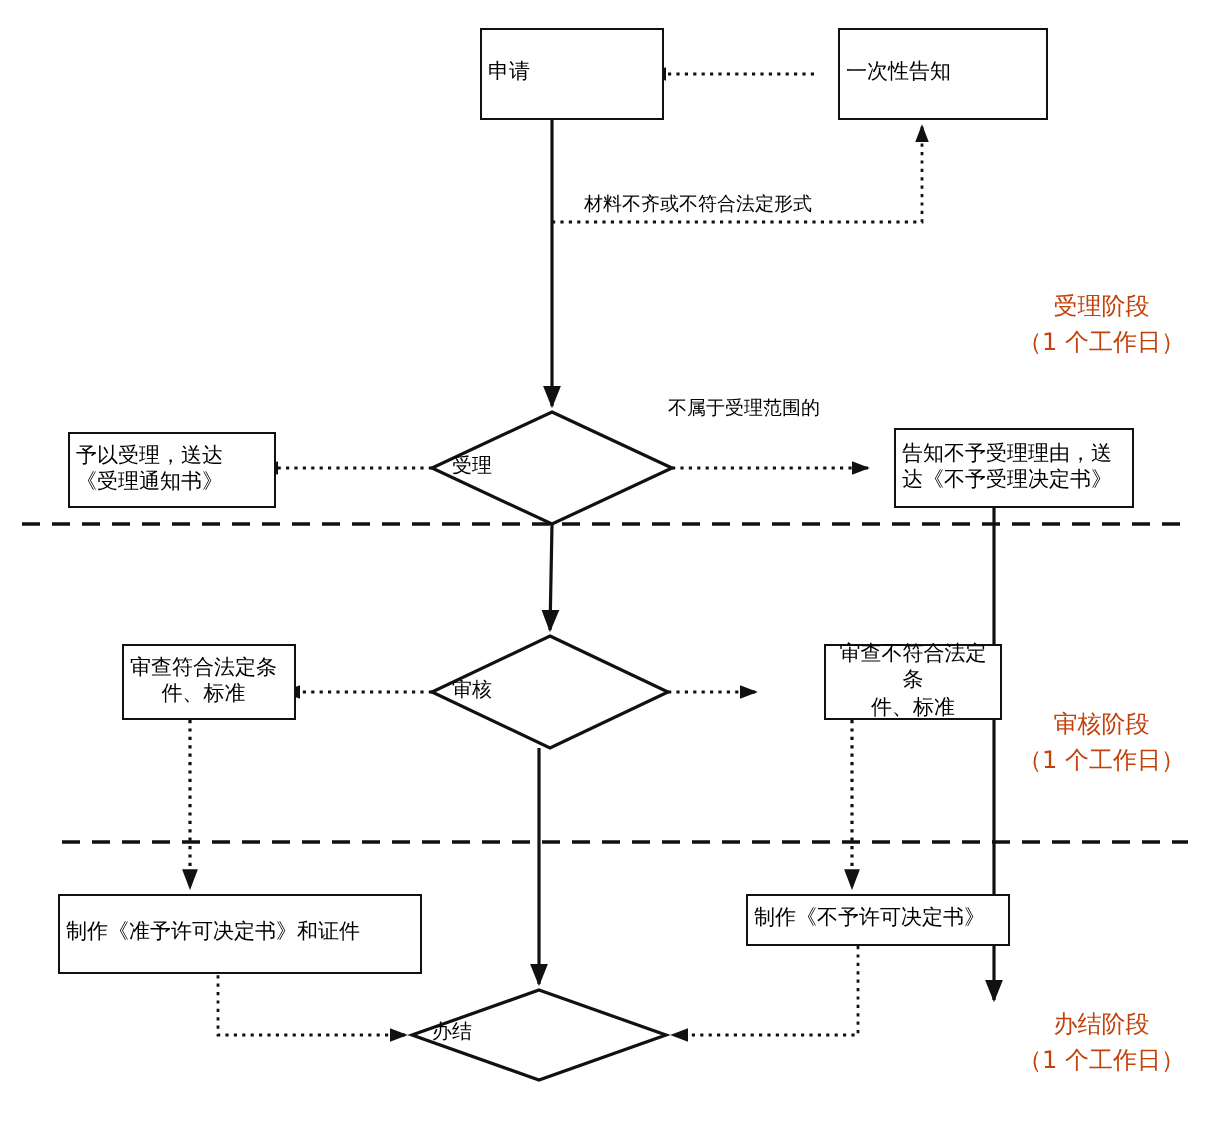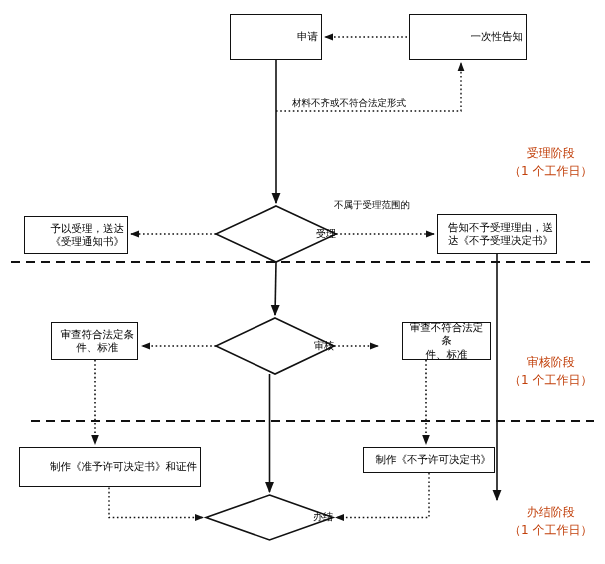--- a/index.html
+++ b/index.html
@@ -22,25 +22,26 @@
     left: 0;
     top: 0;
     width: 605px;
     height: 564px;
   }
   .node {
     position: absolute;
     box-sizing: border-box;
     display: flex;
     align-items: center;
-    justify-content: flex-end;
+    justify-content: flex-start;
     text-align: center;
     color: #000000;
     line-height: 1.25;
     z-index: 4;
+    margin-left: 10px;
   }
   .box {
     border: 1.4px solid #111111;
     background: #ffffff;
     font-size: 10.5px;
     padding: 1px 3px;
   }
   .box.thin {
     border-width: 1.2px;
   }
@@ -119,21 +120,21 @@
     <line x1="497" y1="254" x2="497" y2="500" stroke="#111111" stroke-width="1.6" marker-end="url(#arrow-solid)"></line>
 
     <line x1="11" y1="262" x2="594" y2="262" stroke="#111111" stroke-width="1.8" stroke-dasharray="9 6"></line>
     <line x1="31" y1="421" x2="594" y2="421" stroke="#111111" stroke-width="1.8" stroke-dasharray="9 6"></line>
   </svg>
 
   <div class="node box" style="left:230px;top:14px;width:92px;height:46px;">
     <span>申请</span>
   </div>
 
-  <div class="node box" style="left:409px;top:14px;width:118px;height:46px;">
+  <div class="node box" style="left:409px;top:14px;width:105px;height:46px;">
     <span>一次性告知</span>
   </div>
 
   <div class="node diamond-label" style="left:216px;top:206px;width:120px;height:56px;">
     <span>受理</span>
   </div>
 
   <div class="node box" style="left:24px;top:216px;width:104px;height:38px;white-space:pre-line;">
     <span>予以受理，送达
 《受理通知书》</span>

